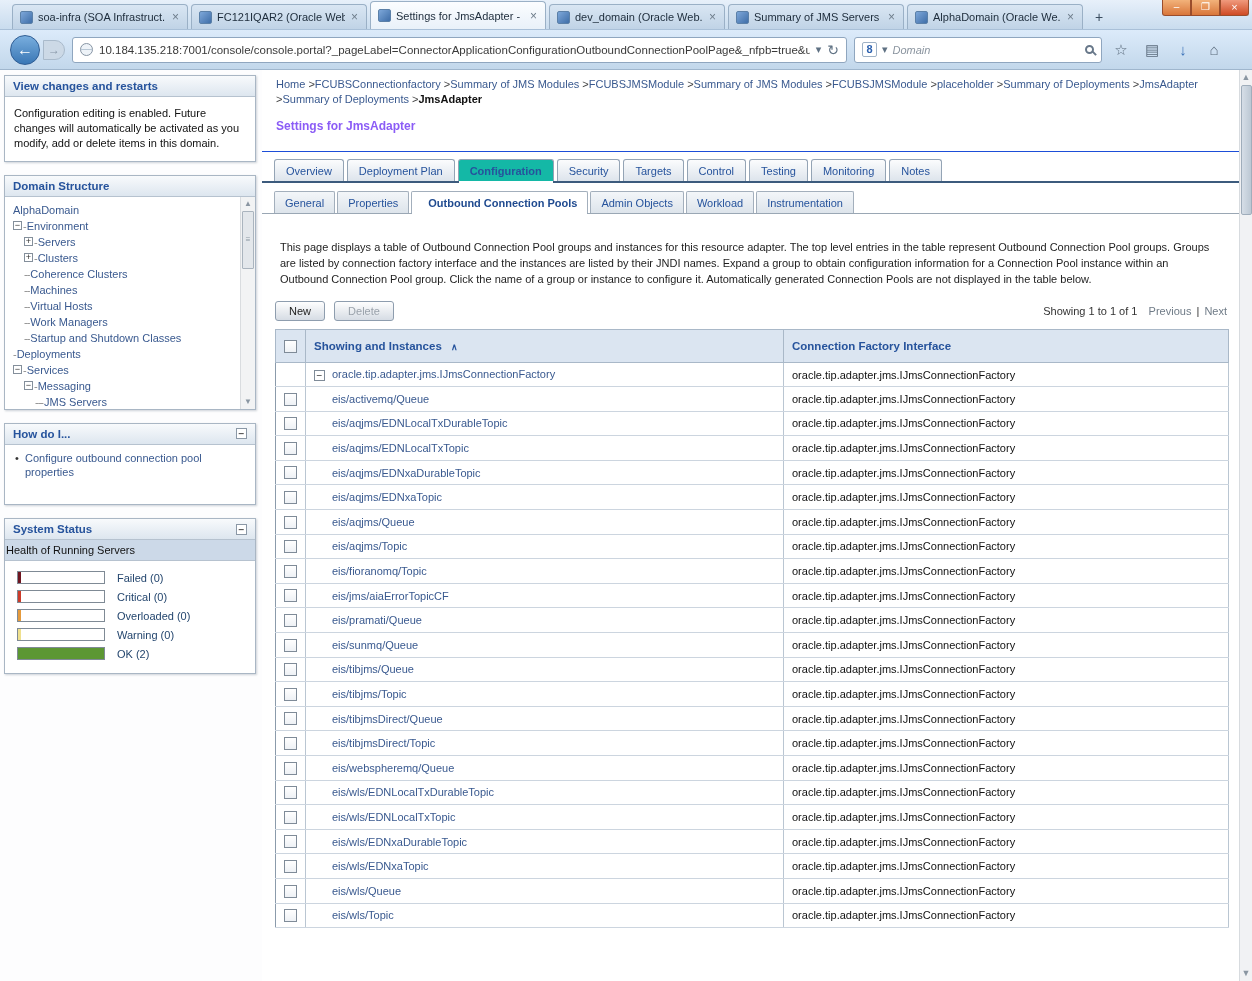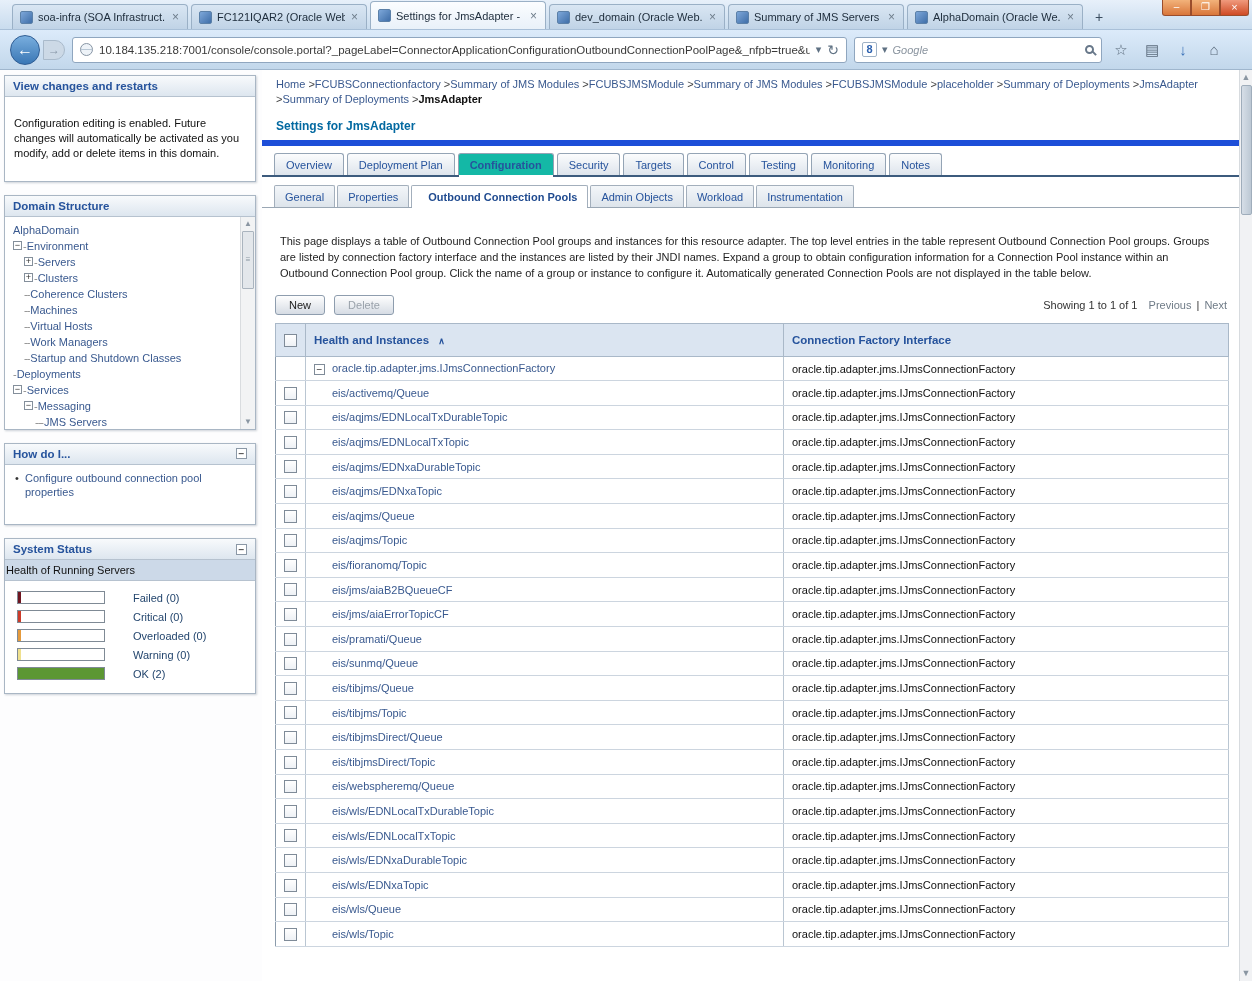--- a/index.html
+++ b/index.html
@@ -61,52 +61,52 @@
                     border:1px solid #9fadbb; border-radius:2px; }
   .vscroll .spacer { flex:1; }
 
   
   .panel { background:#fff; border:1px solid #a9b6c4; margin-bottom:13px; box-shadow:1px 1px 2px rgba(60,80,100,.25); }
   .panel-header { background:linear-gradient(#f8fafc,#dde6ef); border-bottom:1px solid #b6c2cf;
                   padding:4px 8px; font-weight:bold; font-size:11.5px; color:#26539c;
                   display:flex; justify-content:space-between; align-items:center; }
   .collapse-box { width:11px; height:11px; border:1px solid #8b98a6; background:#fff; font-size:10px;
                   line-height:9px; text-align:center; color:#555; }
-  .panel-body { padding:19px 9px; line-height:1.38; color:#111; }
+  .panel-body { padding:9px 9px; line-height:1.38; color:#111; }
 
   .tree { padding:5px 2px 0 6px; height:212px; overflow:hidden; position:relative; }
   .tree-row { display:flex; align-items:center; height:16px; white-space:nowrap; }
   .tree-toggle { width:9px; height:9px; border:1px solid #848f9b; background:#fff; font-size:9px;
                  line-height:7px; text-align:center; color:#333; flex:0 0 auto; margin-right:1px; }
   .tree-dash { color:#8a8a8a; letter-spacing:-1px; margin-right:1px; }
   .link { color:#39598f; text-decoration:none; cursor:pointer; }
   .tree-scrollbar { position:absolute; right:0; top:0; bottom:0; width:15px; background:#f2f3f4;
                     border-left:1px solid #d9dcdf; display:flex; flex-direction:column; align-items:center; }
   .tree-scrollbar .arrow { height:14px; font-size:8px; color:#8a96a2; line-height:14px; }
   .tree-scrollbar .thumb { width:12px; height:58px; background:#e3e7eb; border:1px solid #aab4be;
                            border-radius:1px; color:#8a96a2; font-size:8px; line-height:56px; text-align:center; }
   .tree-scrollbar .spacer { flex:1; }
 
   .howdo-list { list-style:none; padding:6px 8px 24px 10px; }
   .howdo-list li { padding-left:10px; position:relative; line-height:1.35; }
   .howdo-list li::before { content:"•"; position:absolute; left:0; color:#333; }
 
   .status-subtitle { background:#ccd9e8; border-bottom:1px solid #b6c2cf; padding:4px 1px; color:#111; }
   .gauges { padding:7px 0 10px; }
-  .gauge-row { display:flex; align-items:center; gap:28px; padding:3px 0 3px 12px; }
+  .gauge-row { display:flex; align-items:center; gap:12px; padding:3px 0 3px 12px; }
   .gauge { width:88px; height:13px; border:1px solid #7f8a95; background:#fff; position:relative; flex:0 0 auto; }
   .gauge .fill { position:absolute; left:0; top:0; bottom:0; }
   .gauge-label { color:#24466e; }
 
   
   .breadcrumb { padding:7px 24px 4px 14px; line-height:1.4; color:#333; }
   .breadcrumb .sep { color:#444; }
   .breadcrumb .current { font-weight:bold; color:#111; }
-  .page-title { font-weight:bold; font-size:12px; color:#0369a1; padding:7px 14px 7px;
-                border-bottom:6px solid #1d4ed8; }
+  .page-title { font-weight:bold; font-size:12px; color:#8b5cf6; padding:7px 14px 18px;
+                border-bottom:1px solid #1d4ed8; }
 
   .tabs-row { display:flex; gap:3px; padding:7px 17px 0 12px; border-bottom:2px solid #3c5b7d; }
   .ptab { border:1px solid #94a4b5; border-bottom:none; border-radius:3px 3px 0 0;
           background:linear-gradient(#fbfcfd,#dde4ec); padding:5px 11px 4px; color:#26539c; cursor:pointer; }
   .ptab.active { background:#14b8a6; font-weight:bold; position:relative; }
   .ptab.active::after { content:""; position:absolute; left:0; right:0; bottom:-2px; height:2px; background:#fff; }
 
   .subtabs-row { display:flex; gap:2px; padding:5px 0 0 12px; border-bottom:1px solid #9aa7b4; margin-top:3px; }
   .stab { border:1px solid #a3afbc; border-bottom:none; border-radius:2px 2px 0 0;
           background:linear-gradient(#f3f6f9,#dde4eb); padding:5px 10px 4px; color:#26539c; cursor:pointer; }
@@ -187,21 +187,21 @@
   <div class="fwd-btn">→</div>
   <div class="urlbar">
     <span class="globe"></span>
     <span class="url-text">10.184.135.218:7001/console/console.portal?_pageLabel=ConnectorApplicationConfigurationOutboundConnectionPoolPage&amp;_nfpb=true&amp;u</span>
     <span class="small-icon">▾</span>
     <span class="reload">↻</span>
   </div>
   <div class="searchbox">
     <span class="engine-badge">8</span>
     <span class="small-icon">▾</span>
-    <span class="search-text">Google</span>
+    <span class="search-text">Domain</span>
     <span class="mag"></span>
   </div>
   <div class="nav-icon">☆</div>
   <div class="nav-icon">▤</div>
   <div class="nav-icon dl">↓</div>
   <div class="nav-icon">⌂</div>
 </div>
 
 <div class="page">
 
@@ -373,21 +373,21 @@
         <span>|</span>
         <span class="pg-link">Next</span>
       </div>
     </div>
 
     <table class="pool">
       <thead>
         <tr>
           <th class="col-cb"><span class="cb"></span></th>
           <th class="col-name">
-            <span class="link" style="color:#26539c;font-weight:bold;">Health and Instances</span>
+            <span class="link" style="color:#26539c;font-weight:bold;">Showing and Instances</span>
             <span class="sort-icon">∧</span>
           </th>
           <th>Connection Factory Interface</th>
         </tr>
       </thead>
       <tbody id="pool-tbody">
           <tr>
             <td class="col-cb"></td>
             <td class="col-name"><span class="expand">−</span><span class="link">oracle.tip.adapter.jms.IJmsConnectionFactory</span></td>
             <td>oracle.tip.adapter.jms.IJmsConnectionFactory</td>
@@ -423,25 +423,20 @@
             <td>oracle.tip.adapter.jms.IJmsConnectionFactory</td>
           </tr>
           <tr>
             <td class="col-cb"><span class="cb"></span></td>
             <td class="col-name"><span class="link inst-name">eis/aqjms/Topic</span></td>
             <td>oracle.tip.adapter.jms.IJmsConnectionFactory</td>
           </tr>
           <tr>
             <td class="col-cb"><span class="cb"></span></td>
             <td class="col-name"><span class="link inst-name">eis/fioranomq/Topic</span></td>
-            <td>oracle.tip.adapter.jms.IJmsConnectionFactory</td>
-          </tr>
-          <tr>
-            <td class="col-cb"><span class="cb"></span></td>
-            <td class="col-name"><span class="link inst-name">eis/jms/aiaB2BQueueCF</span></td>
             <td>oracle.tip.adapter.jms.IJmsConnectionFactory</td>
           </tr>
           <tr>
             <td class="col-cb"><span class="cb"></span></td>
             <td class="col-name"><span class="link inst-name">eis/jms/aiaErrorTopicCF</span></td>
             <td>oracle.tip.adapter.jms.IJmsConnectionFactory</td>
           </tr>
           <tr>
             <td class="col-cb"><span class="cb"></span></td>
             <td class="col-name"><span class="link inst-name">eis/pramati/Queue</span></td>

